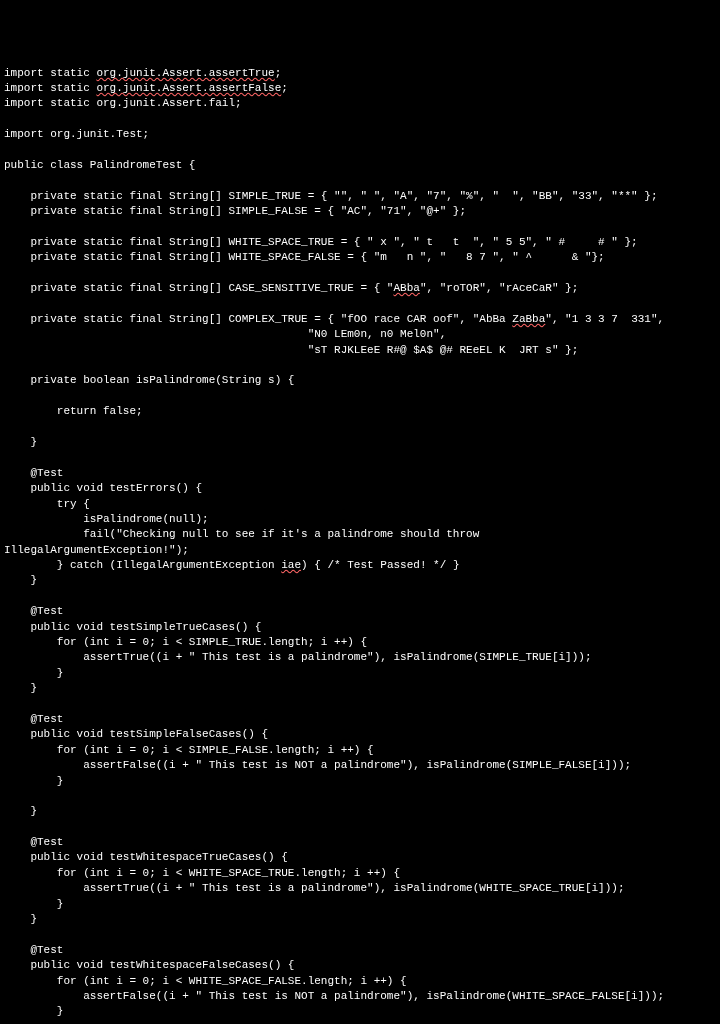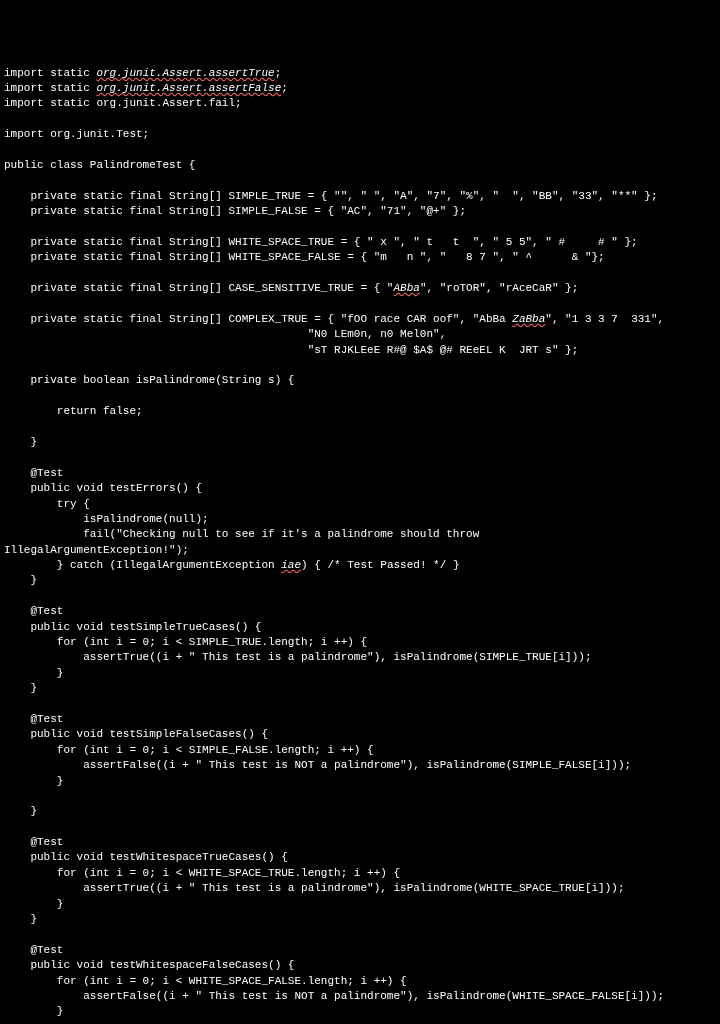--- a/index.html
+++ b/index.html
@@ -7,21 +7,21 @@
       background: #000000;
       color: #ffffff;
       font-family: Menlo, Monaco, 'Courier New', monospace;
       font-size: 11px;
       line-height: 1.4;
       white-space: pre;
       padding: 4px;
       overflow-x: auto;
     }
     .line { display: block; }
-    .underline { text-decoration: underline wavy #ff6666; text-decoration-skip-ink: none; font-style: italic; }
+    .underline { text-decoration: underline wavy #ff6666; text-decoration-skip-ink: none; }
   </style>
 </head>
 <body>
 
 
 
 <div id="code-container"><span class="line">import static <span class="underline">org.junit.Assert.assertTrue</span>;</span><span class="line">import static <span class="underline">org.junit.Assert.assertFalse</span>;</span><span class="line">import static org.junit.Assert.fail;</span><span class="line">&nbsp;</span><span class="line">import org.junit.Test;</span><span class="line">&nbsp;</span><span class="line">public class PalindromeTest {</span><span class="line">&nbsp;</span><span class="line">    private static final String[] SIMPLE_TRUE = { "", " ", "A", "7", "%", "  ", "BB", "33", "**" };</span><span class="line">    private static final String[] SIMPLE_FALSE = { "AC", "71", "@+" };</span><span class="line">&nbsp;</span><span class="line">    private static final String[] WHITE_SPACE_TRUE = { " x ", " t   t  ", " 5 5", " #     # " };</span><span class="line">    private static final String[] WHITE_SPACE_FALSE = { "m   n ", "   8 7 ", " ^      &amp; "};</span><span class="line">&nbsp;</span><span class="line">    private static final String[] CASE_SENSITIVE_TRUE = { "<span class="underline">ABba</span>", "roTOR", "rAceCaR" };</span><span class="line">&nbsp;</span><span class="line">    private static final String[] COMPLEX_TRUE = { "fOO race CAR oof", "AbBa <span class="underline">ZaBba</span>", "1 3 3 7  331",</span><span class="line">                                              "N0 LEm0n, n0 Mel0n",</span><span class="line">                                              "sT RJKLEeE R#@ $A$ @# REeEL K  JRT s" };</span><span class="line">&nbsp;</span><span class="line">    private boolean isPalindrome(String s) {</span><span class="line">&nbsp;</span><span class="line">        return false;</span><span class="line">&nbsp;</span><span class="line">    }</span><span class="line">&nbsp;</span><span class="line">    @Test</span><span class="line">    public void testErrors() {</span><span class="line">        try {</span><span class="line">            isPalindrome(null);</span><span class="line">            fail("Checking null to see if it's a palindrome should throw</span><span class="line">IllegalArgumentException!");</span><span class="line">        } catch (IllegalArgumentException <span class="underline">iae</span>) { /* Test Passed! */ }</span><span class="line">    }</span><span class="line">&nbsp;</span><span class="line">    @Test</span><span class="line">    public void testSimpleTrueCases() {</span><span class="line">        for (int i = 0; i &lt; SIMPLE_TRUE.length; i ++) {</span><span class="line">            assertTrue((i + " This test is a palindrome"), isPalindrome(SIMPLE_TRUE[i]));</span><span class="line">        }</span><span class="line">    }</span><span class="line">&nbsp;</span><span class="line">    @Test</span><span class="line">    public void testSimpleFalseCases() {</span><span class="line">        for (int i = 0; i &lt; SIMPLE_FALSE.length; i ++) {</span><span class="line">            assertFalse((i + " This test is NOT a palindrome"), isPalindrome(SIMPLE_FALSE[i]));</span><span class="line">        }</span><span class="line">&nbsp;</span><span class="line">    }</span><span class="line">&nbsp;</span><span class="line">    @Test</span><span class="line">    public void testWhitespaceTrueCases() {</span><span class="line">        for (int i = 0; i &lt; WHITE_SPACE_TRUE.length; i ++) {</span><span class="line">            assertTrue((i + " This test is a palindrome"), isPalindrome(WHITE_SPACE_TRUE[i]));</span><span class="line">        }</span><span class="line">    }</span><span class="line">&nbsp;</span><span class="line">    @Test</span><span class="line">    public void testWhitespaceFalseCases() {</span><span class="line">        for (int i = 0; i &lt; WHITE_SPACE_FALSE.length; i ++) {</span><span class="line">            assertFalse((i + " This test is NOT a palindrome"), isPalindrome(WHITE_SPACE_FALSE[i]));</span><span class="line">        }</span><span class="line">&nbsp;</span></div>
 
 
 

